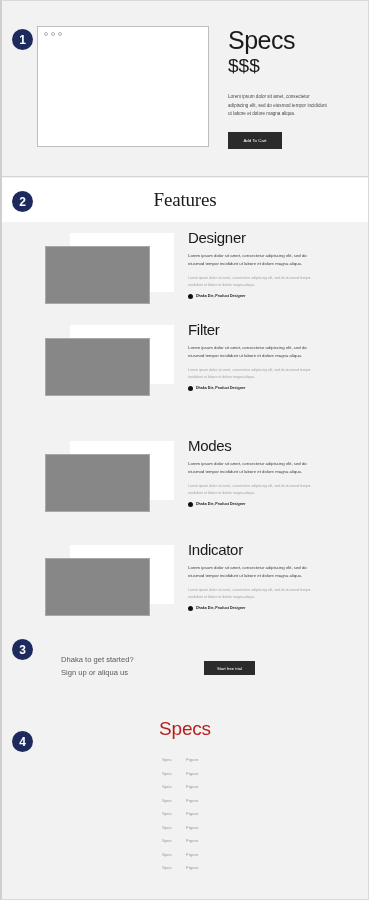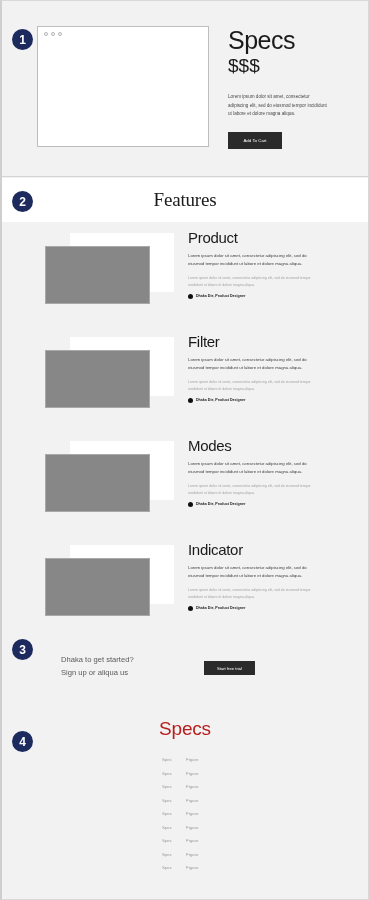--- a/index.html
+++ b/index.html
@@ -280,31 +280,31 @@
   <div class="badge badge-2">2</div>
 
   <section class="features-body">
 
     <div class="feature" style="top:0px;">
       <div class="feature-media">
         <div class="card-white"></div>
         <div class="card-gray"></div>
       </div>
       <div class="feature-text">
-        <div class="feature-title">Product</div>
+        <div class="feature-title">Designer</div>
         <div class="feature-body">Lorem ipsum dolor sit amet, consectetur adipiscing elit, sed do eiusmod tempor incididunt ut labore et dolore magna aliqua.</div>
         <div class="feature-sub">Lorem ipsum dolor sit amet, consectetur adipiscing elit, sed do eiusmod tempor incididunt ut labore et dolore magna aliqua.</div>
         <div class="byline">
           <span class="byline-avatar"></span>
           <span class="byline-name">Dhaka Die, Product Designer</span>
         </div>
       </div>
     </div>
 
-    <div class="feature" style="top:104px;">
+    <div class="feature" style="top:92px;">
       <div class="feature-media">
         <div class="card-white"></div>
         <div class="card-gray"></div>
       </div>
       <div class="feature-text">
         <div class="feature-title">Filter</div>
         <div class="feature-body">Lorem ipsum dolor sit amet, consectetur adipiscing elit, sed do eiusmod tempor incididunt ut labore et dolore magna aliqua.</div>
         <div class="feature-sub">Lorem ipsum dolor sit amet, consectetur adipiscing elit, sed do eiusmod tempor incididunt ut labore et dolore magna aliqua.</div>
         <div class="byline">
           <span class="byline-avatar"></span>

